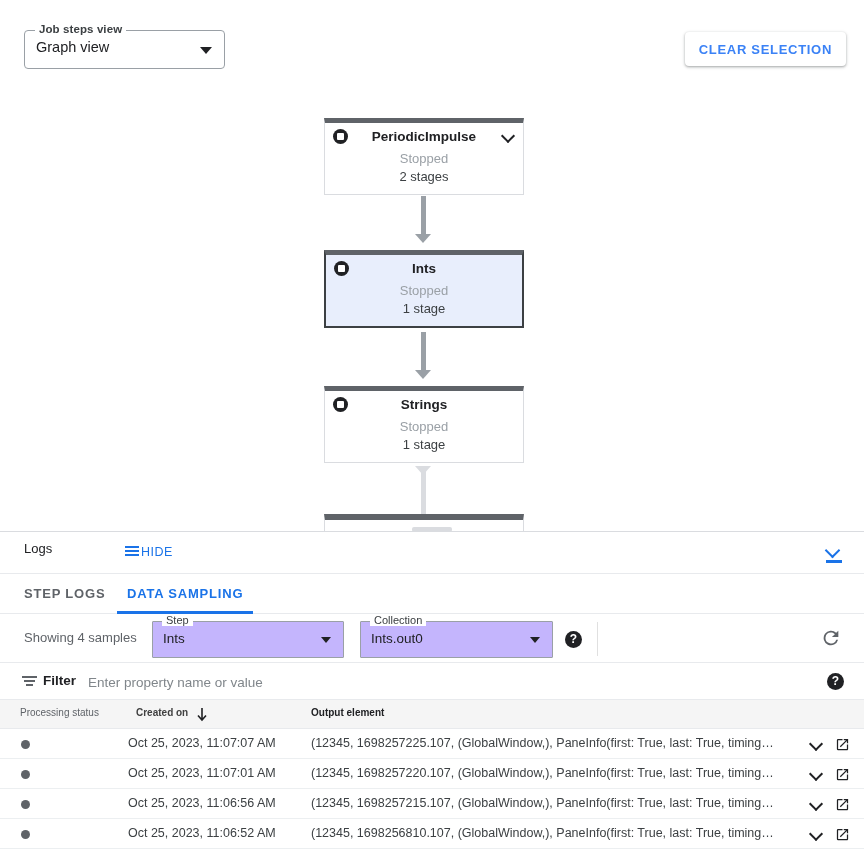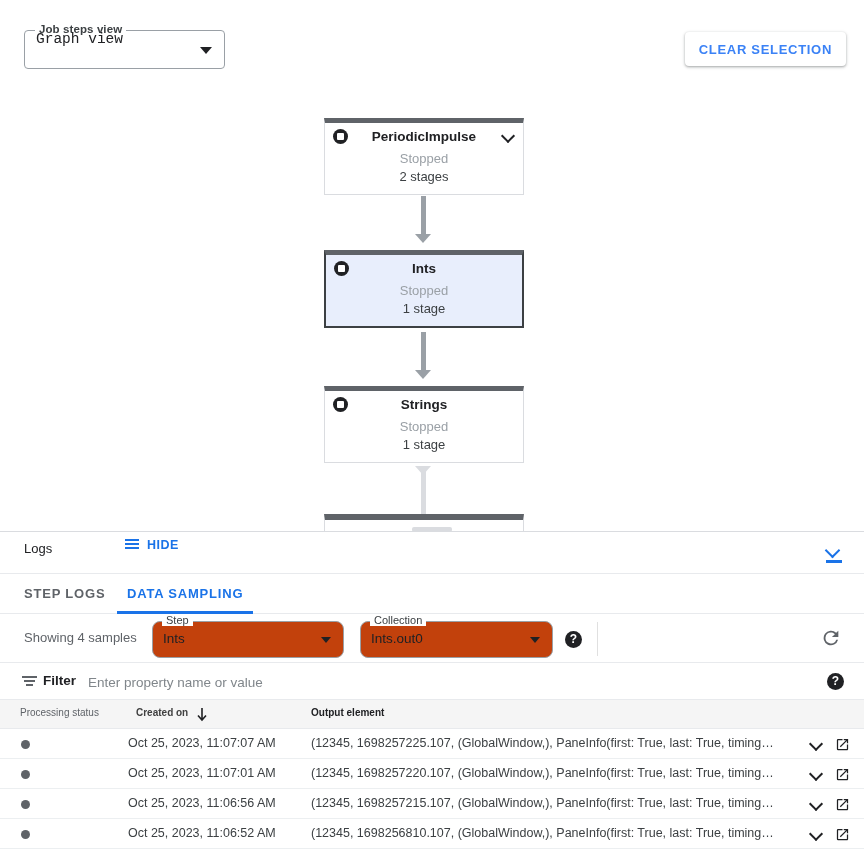--- a/index.html
+++ b/index.html
@@ -35,24 +35,23 @@
     left: 10px; top: -8px;
     background: #fff;
     padding: 0 4px;
     font-size: 11.5px;
     font-weight: bold;
     color: #3c4043;
     letter-spacing: .1px;
   }
   .job-steps-select .value {
     position: absolute;
-    left: 11px; top: 0;
+    left: 11px; top: 8px;
     font-size: 14.5px;
     color: #202124;
-    font-family: Liberation Mono, monospace;
   }
   .job-steps-select .arrow {
     position: absolute;
     right: 12px; top: 16px;
     width: 0; height: 0;
     border-left: 6px solid transparent;
     border-right: 6px solid transparent;
     border-top: 7px solid #202124;
   }
 
@@ -185,27 +184,27 @@
     border-bottom: 1px solid #e8eaed;
   }
   .logs-title {
     position: absolute;
     left: 24px; top: 9px;
     font-size: 13px;
     color: #202124;
   }
   .hide-link {
     position: absolute;
-    left: 125px; top: 6px;
+    left: 125px; top: 13px;
     display: flex;
     align-items: center;
-    gap: 8px;
+    gap: 2px;
     color: #1a73e8;
     font-size: 12.5px;
-    font-weight: bold;
+    font-weight: normal;
     letter-spacing: .5px;
     cursor: pointer;
   }
   .hide-icon {
     display: inline-block;
     width: 14px; height: 12px;
     position: relative;
   }
   .hide-icon i {
     position: absolute; left: 0;
@@ -268,22 +267,22 @@
     position: absolute;
     left: 24px; top: 16px;
     font-size: 13px;
     color: #5f6368;
   }
   .mini-select {
     position: absolute;
     top: 7px;
     height: 37px;
     border: 1px solid #9aa0a6;
-    border-radius: 8px;
-    background: #c2410c;
+    border-radius: 1px;
+    background: #c4b5fd;
   }
   .mini-select .legend {
     position: absolute;
     left: 9px; top: -8px;
     background: #fff;
     padding: 0 4px;
     font-size: 11px;
     color: #3c4043;
   }
   .mini-select .value {

